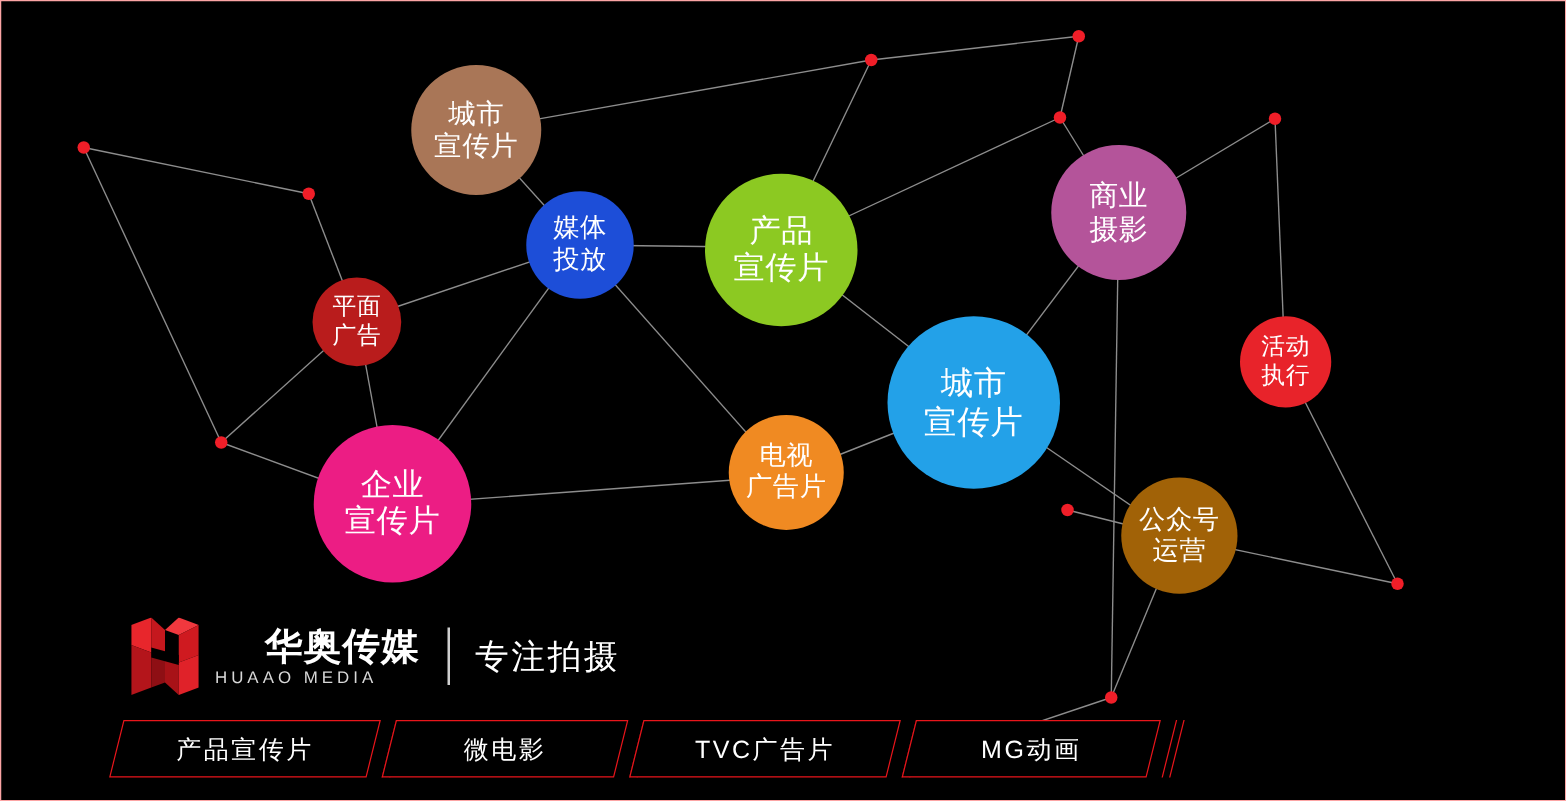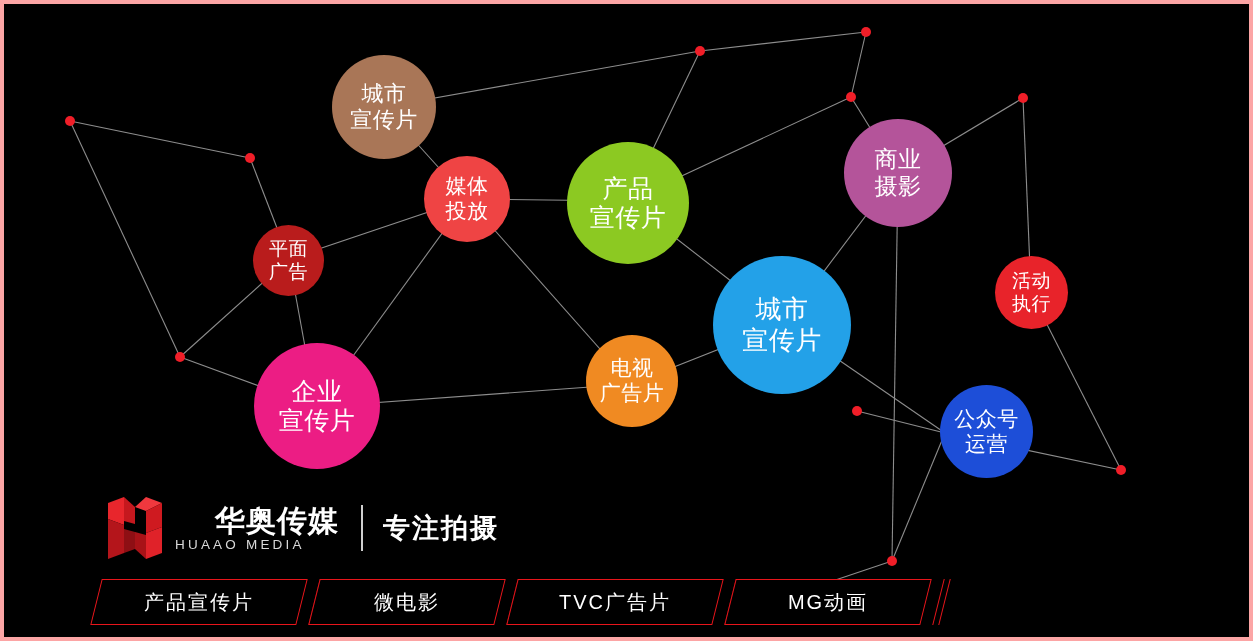--- a/index.html
+++ b/index.html
@@ -10,21 +10,21 @@
   body {
     font-family: "Liberation Sans", "DejaVu Sans", sans-serif;
   }
   #stage {
     position: relative;
     width: 1253px;
     height: 641px;
     background: #000000;
     overflow: hidden;
     box-sizing: border-box;
-    border: 4px solid #fca5a5;
+    border: 1px solid #fca5a5;
   }
   #network-svg {
     position: absolute;
     left: 0;
     top: 0;
     width: 1253px;
     height: 641px;
     pointer-events: none;
   }
   .bubble {
@@ -82,21 +82,21 @@
   #logo-divider {
     width: 2px;
     height: 46px;
     background: #cfcfcf;
     margin: 0 20px 0 22px;
   }
   #logo-tagline {
     font-size: 27px;
     color: #ffffff;
     letter-spacing: 2px;
-    font-weight: bold;
+    font-weight: normal;
   }
 
   
   #tab-strip {
     position: absolute;
     left: 0;
     top: 568px;
     width: 1253px;
     height: 60px;
     display: flex;
@@ -194,21 +194,21 @@
         <circle cx="1117" cy="466" r="5" fill="#f01e28"></circle>
         <circle cx="888" cy="557" r="5" fill="#f01e28"></circle>
       </g>
   </svg>
 
   <div id="bubble-layer">
       <div class="bubble" style="left: 328px; top: 51px; width: 104px; height: 104px; background: rgb(169, 118, 87); font-size: 22px;">
         <span>城市</span>
         <span>宣传片</span>
       </div>
-      <div class="bubble" style="left: 420px; top: 152px; width: 86px; height: 86px; background: #ef4444; font-size: 21px;">
+      <div class="bubble" style="left: 420px; top: 152px; width: 86px; height: 86px; background: #1d4ed8; font-size: 21px;">
         <span>媒体</span>
         <span>投放</span>
       </div>
       <div class="bubble" style="left: 249px; top: 221px; width: 71px; height: 71px; background: #b91c1c; font-size: 19px;">
         <span>平面</span>
         <span>广告</span>
       </div>
       <div class="bubble" style="left: 563px; top: 138px; width: 122px; height: 122px; background: rgb(140, 201, 34); font-size: 25px;">
         <span>产品</span>
         <span>宣传片</span>
@@ -226,21 +226,21 @@
         <span>宣传片</span>
       </div>
       <div class="bubble" style="left: 582px; top: 331px; width: 92px; height: 92px; background: rgb(240, 138, 34); font-size: 21px;">
         <span>电视</span>
         <span>广告片</span>
       </div>
       <div class="bubble" style="left: 250px; top: 339px; width: 126px; height: 126px; background: rgb(236, 29, 132); font-size: 25px;">
         <span>企业</span>
         <span>宣传片</span>
       </div>
-      <div class="bubble" style="left: 936px; top: 381px; width: 93px; height: 93px; background: #1d4ed8; font-size: 21px;">
+      <div class="bubble" style="left: 896px; top: 381px; width: 93px; height: 93px; background: #a16207; font-size: 21px;">
         <span>公众号</span>
         <span>运营</span>
       </div>
     </div>
 
   <div id="logo-lockup">
     <div id="logo-mark">
       <svg viewBox="0 0 54 62" width="54" height="62">
         <polygon points="0,6 16,0 16,28 0,22" fill="#e8262c"></polygon>
         <polygon points="0,22 16,28 16,56 0,62" fill="#b4151b"></polygon>

